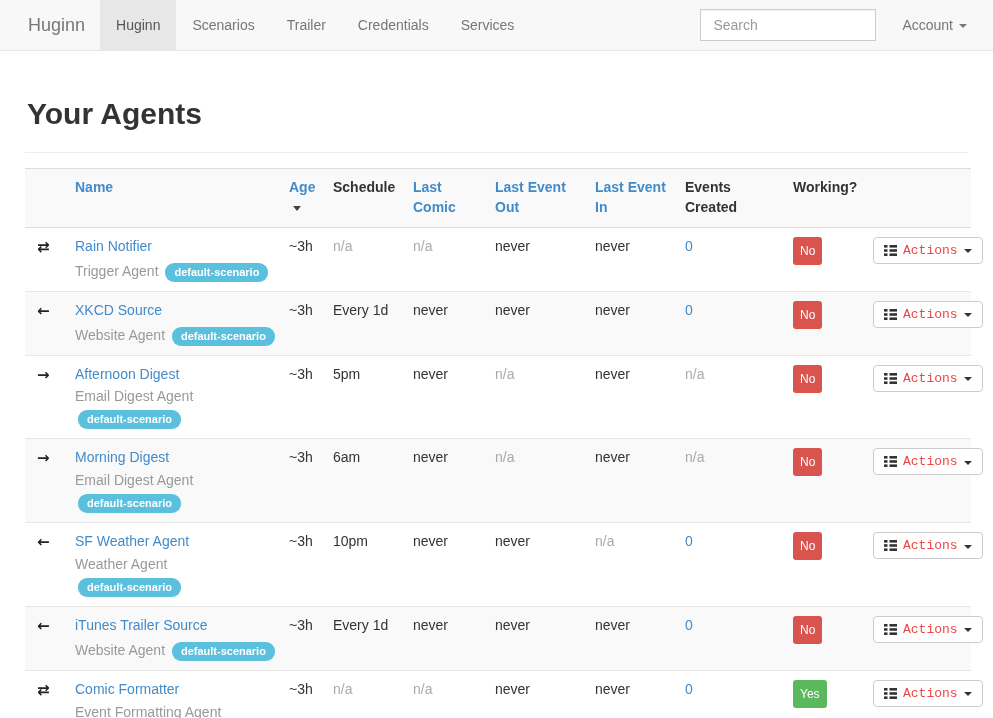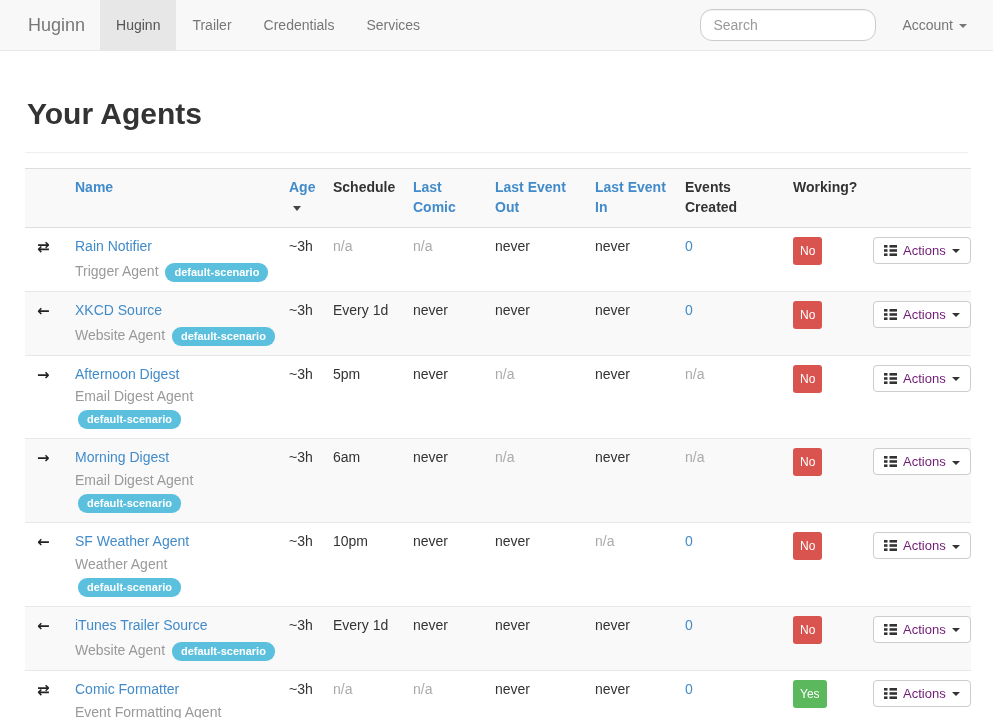--- a/index.html
+++ b/index.html
@@ -26,21 +26,21 @@
     font-size:18px;color:#777;
   }
   .nav{display:flex;list-style:none;margin:0;padding:0;align-items:stretch;}
   .nav li{display:flex;align-items:stretch;}
   .nav a{
     display:flex;align-items:center;padding:0 16px;color:#777;font-size:14px;
   }
   .nav a.active{background:var(--navbar-active);color:#555;}
   .nav-right{margin-left:auto;display:flex;align-items:center;padding-right:14px;}
   .search{
-    width:176px;height:32px;border:1px solid #ccc;border-radius:12px;
+    width:176px;height:32px;border:1px solid #ccc;border-radius:0;
     padding:6px 12px;font-size:14px;color:#555;outline:none;
     font-family:"Liberation Sans","DejaVu Sans",sans-serif;
     box-shadow:inset 0 1px 1px rgba(0,0,0,.06);
   }
   .search::placeholder{color:#999;}
   .account{display:flex;align-items:center;gap:6px;color:#777;padding:0 12px 0 26px;font-size:14px;}
   .caret{
     display:inline-block;width:0;height:0;
     border-left:4px solid transparent;border-right:4px solid transparent;
     border-top:4px solid #777;margin-top:2px;
@@ -92,33 +92,36 @@
   .cell-link{color:var(--accent);cursor:pointer;}
   .working-badge{
     display:inline-block;color:#fff;font-size:12px;font-weight:normal;line-height:1;
     padding:8px 7px;border-radius:3px;
   }
   .working-badge.no{background:var(--danger);}
   .working-badge.yes{background:var(--success);}
   .actions-btn{
     display:inline-flex;align-items:center;gap:6px;
     background:#fff;border:1px solid #ccc;border-radius:4px;
-    padding:5px 10px;font-size:13px;color:#701a75;cursor:pointer;
-    font-family:Liberation Sans, sans-serif;
+    padding:5px 10px;font-size:13px;color:#ef4444;cursor:pointer;
+    font-family:Liberation Mono, monospace;
   }
   .th-list-icon{display:inline-block;}
 </style>
 </head>
 <body>
 
 <header class="navbar">
   <a class="brand">Huginn</a>
   <ul class="nav">
       <li>
         <a class="active">Huginn</a>
+      </li>
+      <li>
+        <a>Scenarios</a>
       </li>
       <li>
         <a>Trailer</a>
       </li>
       <li>
         <a>Credentials</a>
       </li>
       <li>
         <a>Services</a>
       </li>

